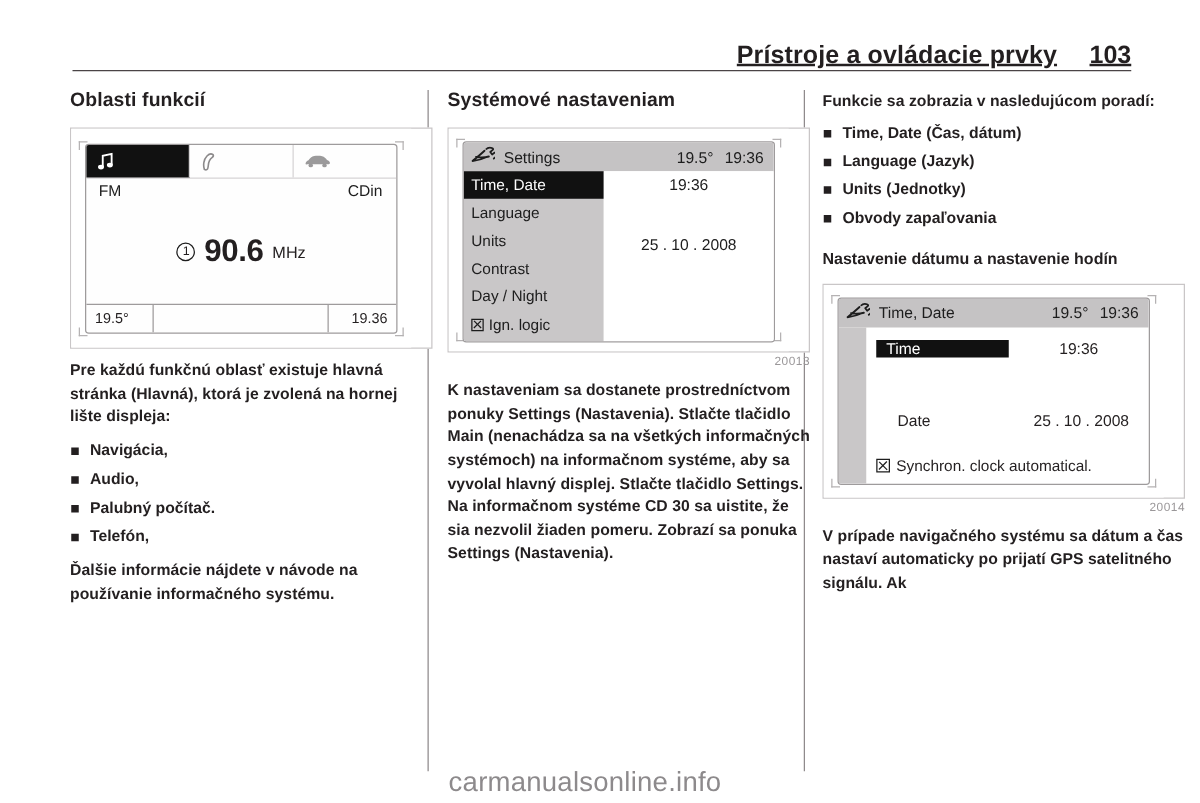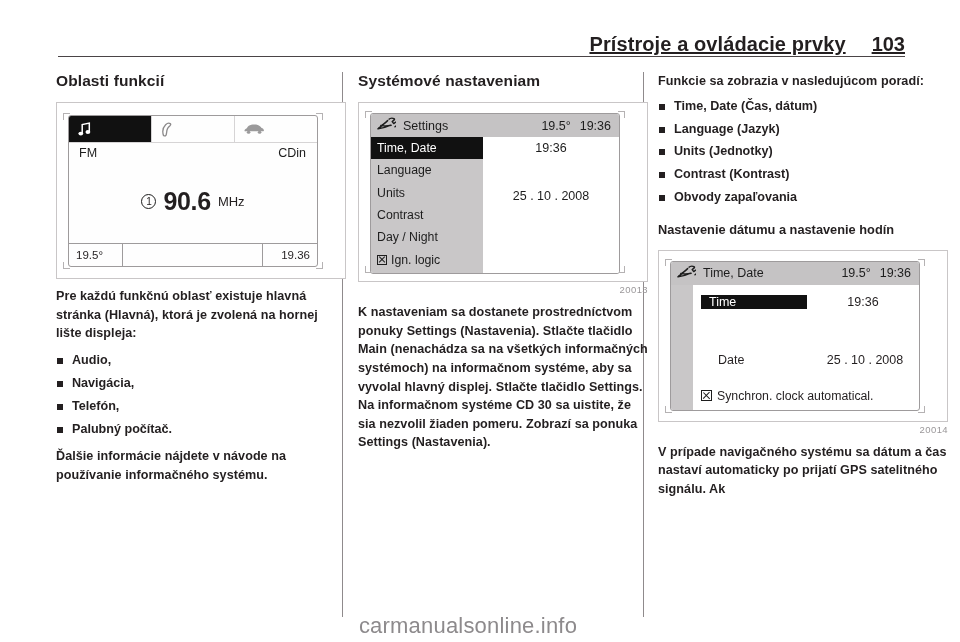--- a/index.html
+++ b/index.html
@@ -297,24 +297,24 @@
               <div class="cell rb-right">19.36</div>
             </div>
           </div>
         </div>
       </div>
     </div>
 
     <p class="body">Pre každú funkčnú oblasť existuje hlavná stránka (Hlavná), ktorá je zvolená na hornej lište displeja:</p>
 
     <ul class="bullets">
+      <li><span class="sq"></span><span>Navigácia,</span></li>
       <li><span class="sq"></span><span>Audio,</span></li>
-      <li><span class="sq"></span><span>Navigácia,</span></li>
+      <li><span class="sq"></span><span>Palubný počítač.</span></li>
       <li><span class="sq"></span><span>Telefón,</span></li>
-      <li><span class="sq"></span><span>Palubný počítač.</span></li>
     </ul>
 
     <p class="body">Ďalšie informácie nájdete v návode na používanie informačného systému.</p>
   </div>
 
   <div class="col col-mid">
 
     <h2 class="sec">Systémové nastaveniam</h2>
 
     <div class="figure">
@@ -384,21 +384,20 @@
   </div>
 
   <div class="col col-right">
 
     <p class="body tight">Funkcie sa zobrazia v nasledujúcom poradí:</p>
 
     <ul class="bullets">
       <li><span class="sq"></span><span>Time, Date (Čas, dátum)</span></li>
       <li><span class="sq"></span><span>Language (Jazyk)</span></li>
       <li><span class="sq"></span><span>Units (Jednotky)</span></li>
-      <li><span class="sq"></span><span>Contrast (Kontrast)</span></li>
       <li><span class="sq"></span><span>Obvody zapaľovania</span></li>
     </ul>
 
     <h3 class="subsec">Nastavenie dátumu a nastavenie hodín</h3>
 
     <div class="figure">
       <div class="fig-box">
         <div class="td-wrap">
           <div class="ticks">
             <i style="left:6px;top:8px;width:7px;height:1px;"></i>

